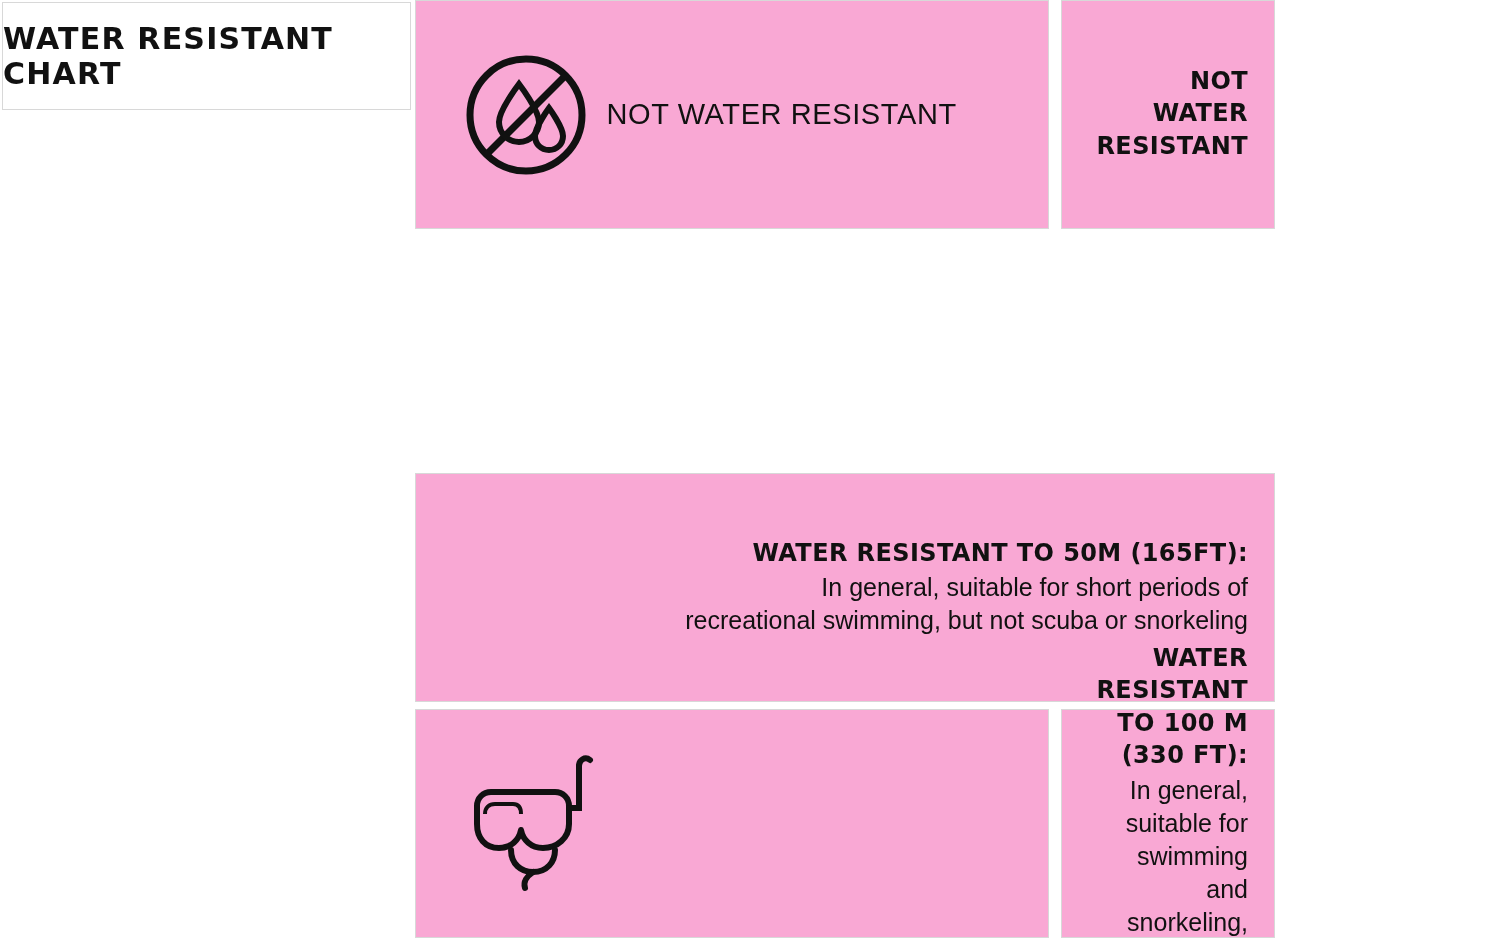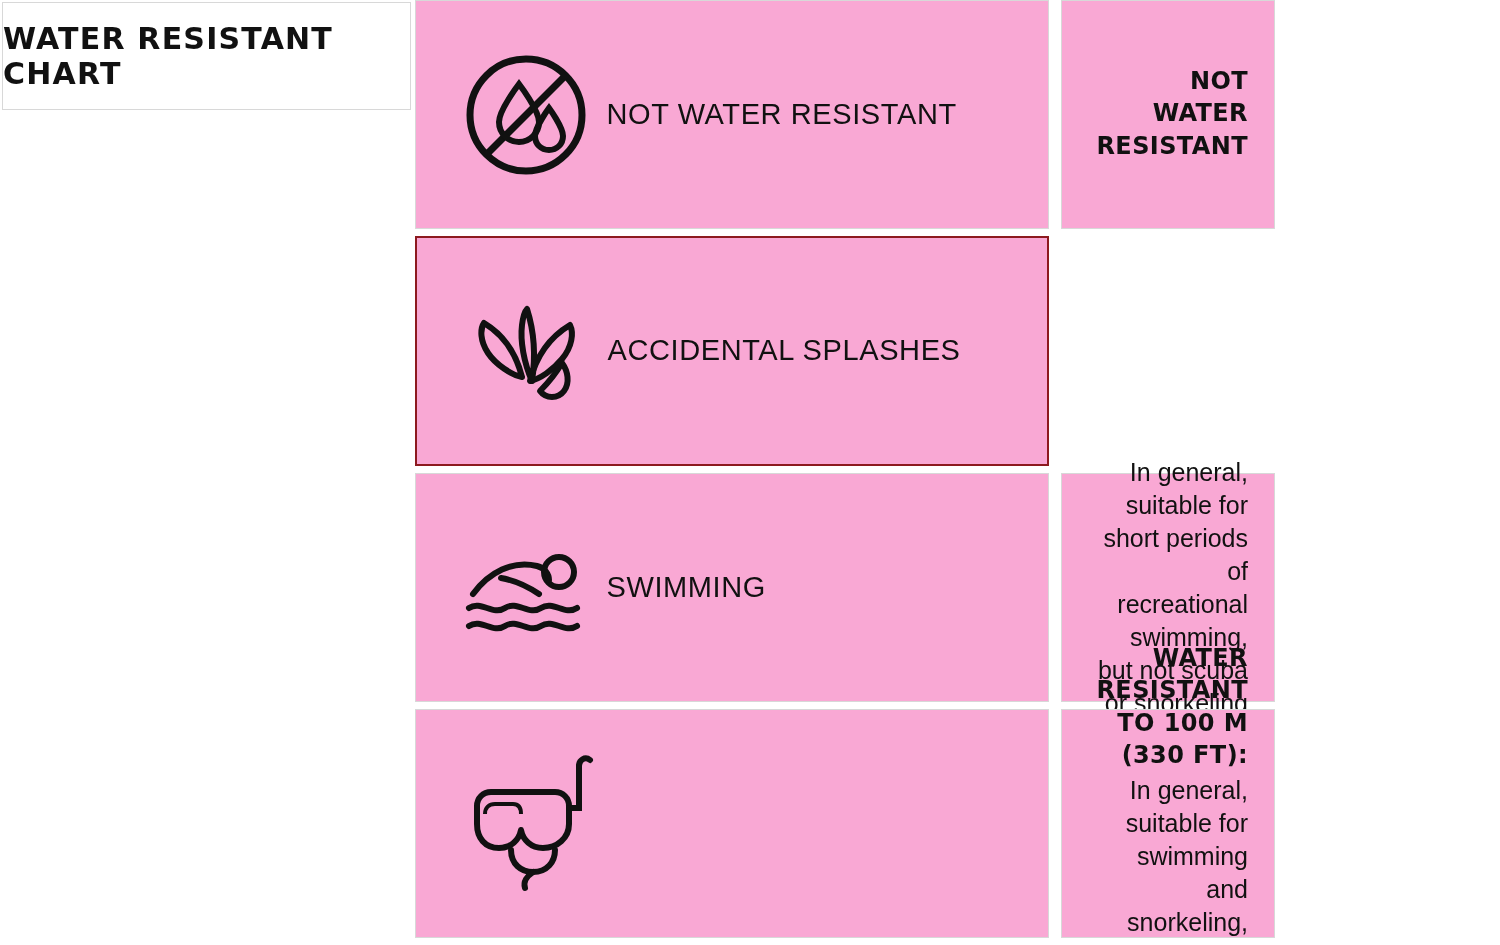--- a/index.html
+++ b/index.html
@@ -129,47 +129,25 @@
         </div>
         <div class="label">NOT WATER RESISTANT</div>
       </div>
       <div class="cell right-cell">
         <div class="desc-head">NOT WATER RESISTANT</div>
         <div class="desc-body"></div>
       </div>
     </div>
 
     <div class="row">
-      <div class="cell left-cell highlight">
-        <div class="icon-box">
-          <svg width="150" height="120" viewBox="0 0 150 120">
-            <path d="M32 32 C52 44 64 62 70 86 C60 84 44 74 36 62 C28 50 28 38 32 32 Z" fill="none" stroke="#111" stroke-width="6" stroke-linejoin="round"></path>
-            <path d="M75 18 C82 40 84 64 80 90 C72 72 68 50 70 34 C71 26 73 20 75 18 Z" fill="none" stroke="#111" stroke-width="6" stroke-linejoin="round"></path>
-            <path d="M118 34 C122 42 120 56 110 68 C101 79 88 88 78 90 C84 66 98 46 118 34 Z" fill="none" stroke="#111" stroke-width="6" stroke-linejoin="round"></path>
-            <path d="M110 72 C116 80 118 92 112 100 C106 108 94 108 88 100 C96 92 104 82 110 72 Z" fill="none" stroke="#111" stroke-width="6" stroke-linejoin="round"></path>
-          </svg>
-        </div>
-        <div class="label">ACCIDENTAL SPLASHES</div>
-      </div>
     </div>
 
     <div class="row">
-      <div class="cell left-cell">
-        <div class="icon-box">
-          <svg width="150" height="110" viewBox="0 0 150 110">
-            <circle cx="108" cy="40" r="15" fill="none" stroke="#111" stroke-width="6"></circle>
-            <path d="M22 62 C38 40 62 28 86 34 C94 36 98 42 98 48" fill="none" stroke="#111" stroke-width="6" stroke-linecap="round"></path>
-            <path d="M50 46 C62 48 76 54 88 62" fill="none" stroke="#111" stroke-width="6" stroke-linecap="round"></path>
-            <path d="M18 76 C30 68 42 84 54 76 C66 68 78 84 90 76 C102 68 114 84 126 76" fill="none" stroke="#111" stroke-width="6" stroke-linecap="round"></path>
-            <path d="M18 94 C30 86 42 102 54 94 C66 86 78 102 90 94 C102 86 114 102 126 94" fill="none" stroke="#111" stroke-width="6" stroke-linecap="round"></path>
-          </svg>
-        </div>
-        <div class="label">SWIMMING</div>
-      </div>
       <div class="cell right-cell">
+        <div class="desc-head">WATER RESISTANT TO 50M (165FT):</div>
         <div class="desc-body">In general, suitable for short periods of
 recreational swimming, but not scuba or snorkeling</div>
       </div>
     </div>
 
     <div class="row">
       <div class="cell left-cell">
         <div class="icon-box">
           <svg width="150" height="150" viewBox="0 0 150 150">
             <path d="M26 58 C26 50 32 44 40 44 L104 44 C112 44 118 50 118 58 L118 76 C118 90 106 100 92 100 C80 100 72 92 70 82 C68 92 60 100 48 100 C34 100 26 90 26 76 Z" fill="none" stroke="#111" stroke-width="6" stroke-linejoin="round"></path>

